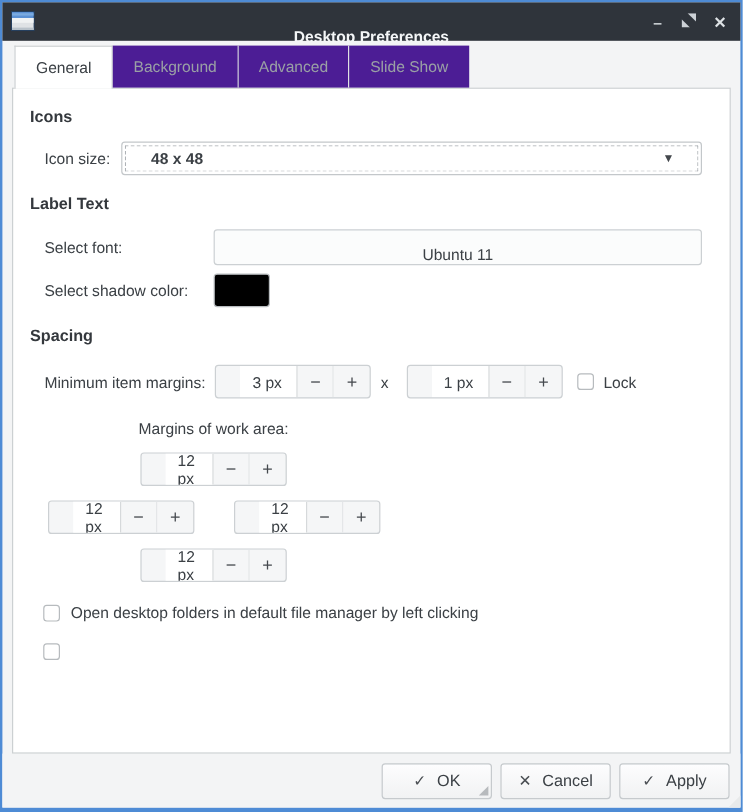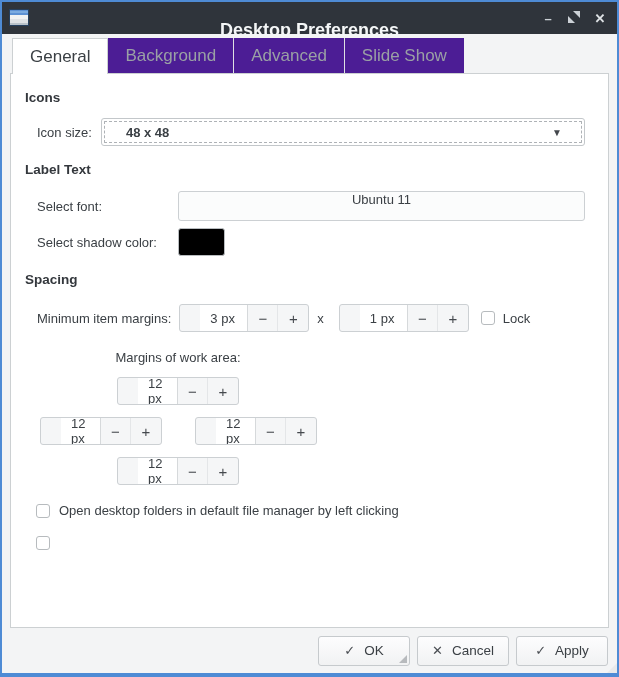--- a/index.html
+++ b/index.html
@@ -15,41 +15,41 @@
   }
 
   
   .titlebar {
     height: 32px; background: #2f343b; flex: 0 0 32px;
     position: relative; display: flex; align-items: center;
   }
   .titlebar .win-icon { position: absolute; left: 7px; top: 7px; }
   .titlebar .title {
     position: absolute; left: 0; right: 0; text-align: center;
-    color: #f4f6f7; font-weight: 700; font-size: 18px; margin-top: 24px;
+    color: #f4f6f7; font-weight: 700; font-size: 13px; margin-top: 24px;
   }
   .tb-controls {
     position: absolute; right: 6px; top: 0; height: 32px;
     display: flex; align-items: center; gap: 4px; z-index: 2;
   }
   .tb-btn {
     width: 22px; height: 22px; display: flex; align-items: center; justify-content: center;
     color: #ccd1d6; font-size: 13px; cursor: default;
   }
   .tb-btn.min { font-weight: 700; }
   .tb-btn.close { font-weight: 700; color: #dfe3e6; }
 
   
   .tabstrip {
     display: flex; margin: 0 8px; padding: 4px 0 0 2px;
     position: relative; z-index: 2; flex: 0 0 39px;
   }
   .tab {
     height: 35px; padding: 0 17px; display: flex; align-items: center;
-    font-size: 17px; cursor: default;
+    font-size: 13px; cursor: default;
   }
   .tab.active {
     background: #fff; border: 1px solid #ccd0d2; border-bottom: none;
     color: #3b4045; margin-bottom: -1px; height: 36px;
   }
   .tab.inactive { background: #4c1d95; color: #9aa0a5; border-right: 1px solid #dfe1e3; }
   .tab.inactive:last-child { border-right: none; }
 
   
   .panel {
@@ -70,21 +70,21 @@
   .combo::before {
     content: ""; position: absolute; inset: 2px;
     border: 1px dashed #aeb2b6; border-radius: 1px; pointer-events: none;
   }
   .combo .arrow { position: absolute; right: 22px; font-size: 10px; color: #43474c; }
 
   
   .label-col { width: 141px; flex: 0 0 141px; }
   .font-row { margin-top: 14px; }
   .font-btn {
-    flex: 1; height: 30px; display: flex; align-items: flex-start; justify-content: center;
+    flex: 1; height: 30px; display: flex; align-items: flex-end; justify-content: center;
     background: #fbfcfc; border: 1px solid #ccd0d3; border-radius: 3px; cursor: default;
   }
   .color-row { margin-top: 7px; }
   .swatch {
     width: 47px; height: 28px; border: 1px solid #c6cacd; border-radius: 3px; cursor: default;
   }
   .swatch.shadow { border-color: #b9bdc0; }
 
   
   .spin {

